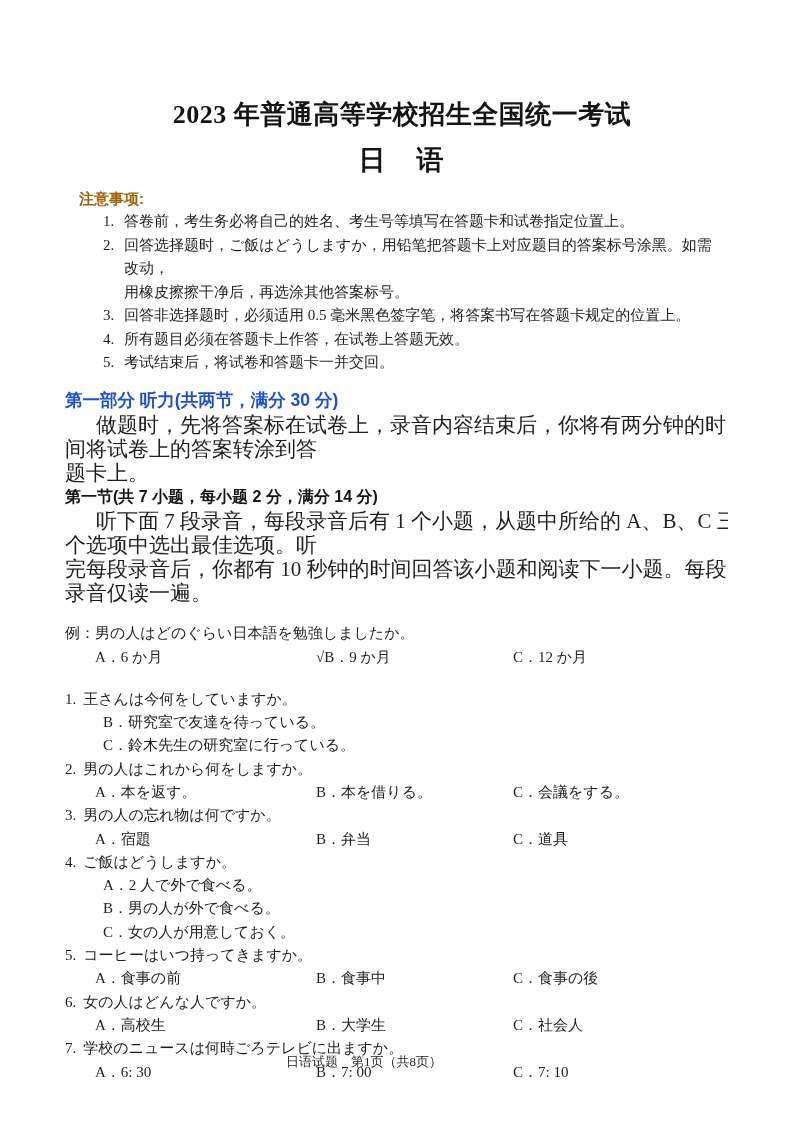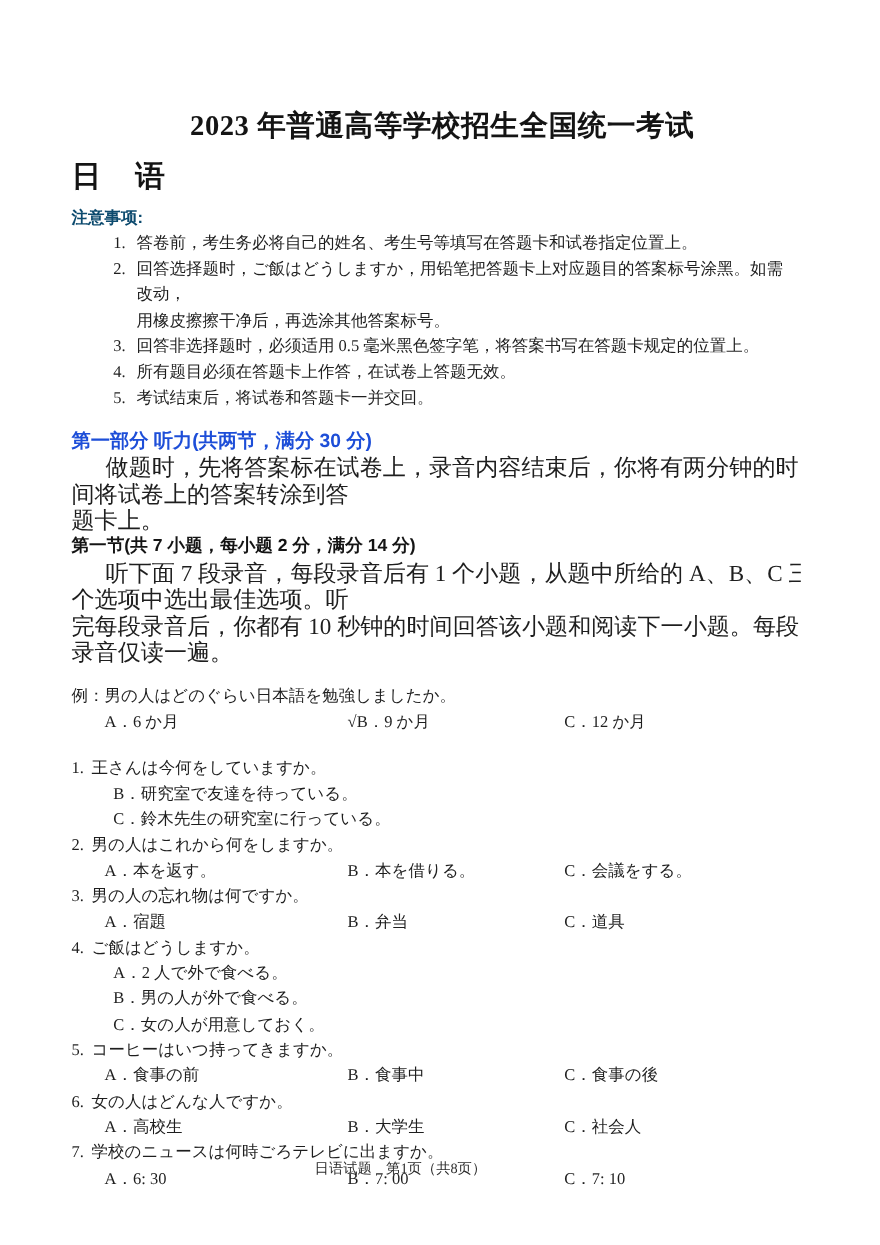--- a/index.html
+++ b/index.html
@@ -11,27 +11,27 @@
     color:#1e1e1e;
     overflow:hidden;
   }
   .content { margin-left:65px; width:674px; padding-top:96px; }
 
   .title1 {
     font-size:26px; font-weight:700; text-align:center;
     line-height:38px; letter-spacing:0.5px; color:#141414;
   }
   .title2 {
-    font-size:27px; font-weight:700; text-align:left;
+    font-size:27px; font-weight:700; text-align:center;
     line-height:40px; margin-top:6px; letter-spacing:2px; color:#141414;
   }
 
   .notice-heading {
     font-family:"Liberation Sans","DejaVu Sans",sans-serif;
-    font-size:15px; font-weight:700; line-height:22px; margin-top:8px; color:#0c4a6e;
+    font-size:15px; font-weight:700; line-height:22px; margin-top:8px; color:#a16207;margin-left:14px;
   }
   .note { display:flex; padding-left:38px; font-size:15px; line-height:23.5px; }
   .note .nnum { flex:none; width:21px; }
   .note .ntxt { width:601px; }
   .nline { display:block; }
 
   .part-heading {
     font-family:"Liberation Sans","DejaVu Sans",sans-serif;
     font-size:17.5px; font-weight:700; line-height:26px; margin-top:12px; color:#1d4ed8;
   }

